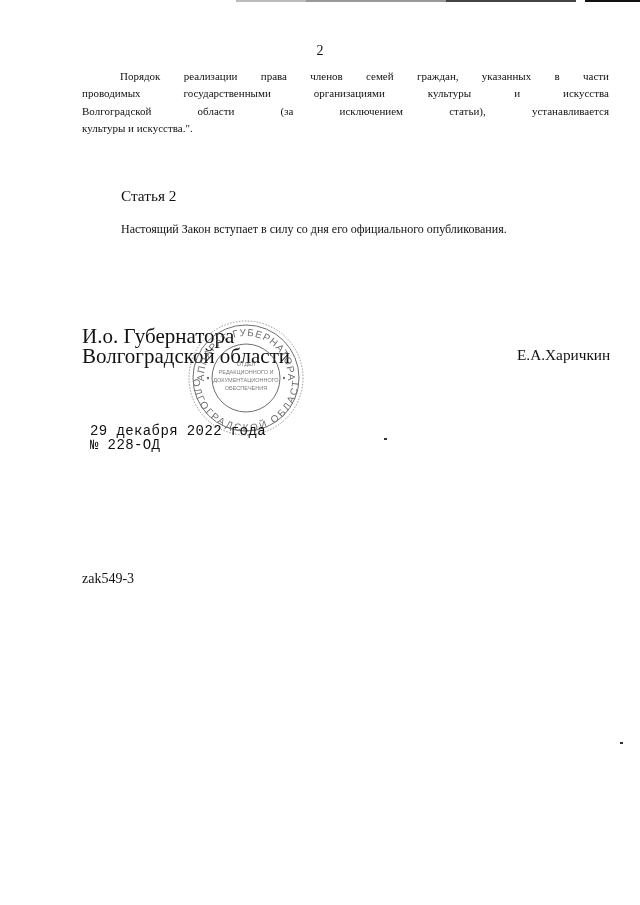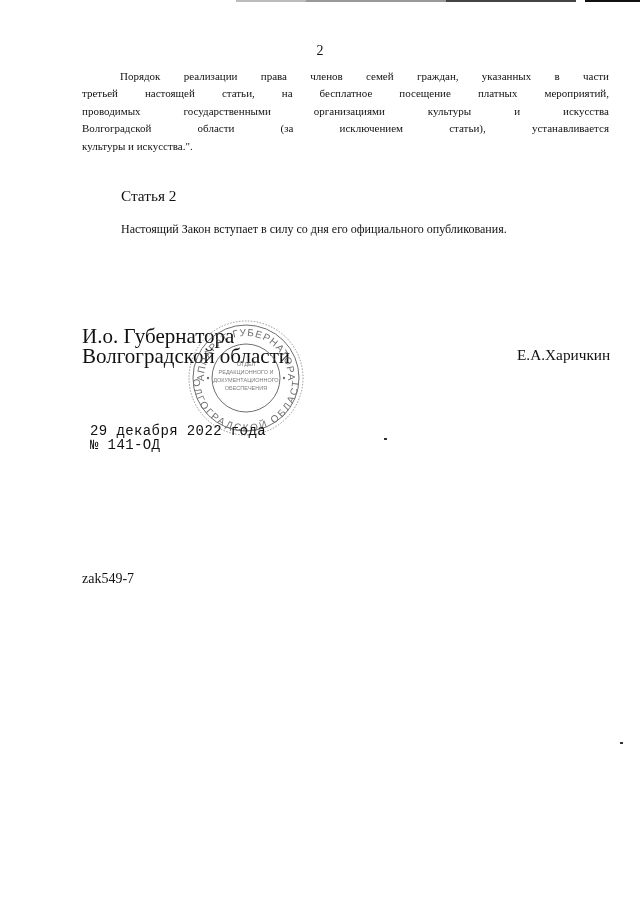--- a/index.html
+++ b/index.html
@@ -26,21 +26,20 @@
 
 <div class="scanline" style="left:236px;width:70px;background:#bbb;"></div>
 <div class="scanline" style="left:306px;width:140px;background:#999;"></div>
 <div class="scanline" style="left:446px;width:130px;background:#444;"></div>
 <div class="scanline" style="left:585px;width:55px;background:#111;"></div>
 
 <div class="page-number">2</div>
 
 <div class="para" style="top:68px;">
   <span class="line"><span class="indent"></span><span>Порядок реализации права членов семей граждан, указанных в части</span></span>
-  <span class="line">третьей настоящей статьи, на бесплатное посещение платных мероприятий,</span>
   <span class="line">проводимых государственными организациями культуры и искусства</span>
   <span class="line">Волгоградской области (за исключением статьи), устанавливается</span>
   <span class="line last">культуры и искусства.".</span>
 </div>
 
 <div class="article-heading">Статья 2</div>
 <div class="article-text">Настоящий Закон вступает в силу со дня его официального опубликования.</div>
 
 <div class="signer-title">
   <div>И.о. Губернатора</div>
@@ -64,18 +63,18 @@
   </text>
   <text x="60" y="48" text-anchor="middle" font-family="Liberation Sans, sans-serif" font-size="5.5" fill="#666">ОТДЕЛ</text>
   <text x="60" y="56" text-anchor="middle" font-family="Liberation Sans, sans-serif" font-size="5.5" fill="#666">РЕДАКЦИОННОГО И</text>
   <text x="60" y="64" text-anchor="middle" font-family="Liberation Sans, sans-serif" font-size="5.5" fill="#666">ДОКУМЕНТАЦИОННОГО</text>
   <text x="60" y="72" text-anchor="middle" font-family="Liberation Sans, sans-serif" font-size="5.5" fill="#666">ОБЕСПЕЧЕНИЯ</text>
   <circle cx="22" cy="60" r="1.2" fill="#555"></circle>
   <circle cx="98" cy="60" r="1.2" fill="#555"></circle>
 </svg>
 
 <div class="mono date-line">29 декабря 2022 года</div>
-<div class="mono number-line">№ 141-ОД</div>
+<div class="mono number-line">№ 228-ОД</div>
 
 <div class="speck" style="left:384px;top:438px;width:3px;height:2px;"></div>
 <div class="speck" style="left:620px;top:742px;width:3px;height:2px;"></div>
 
-<div class="doc-code">zak549-7</div>
+<div class="doc-code">zak549-3</div>
 
 </body></html>

